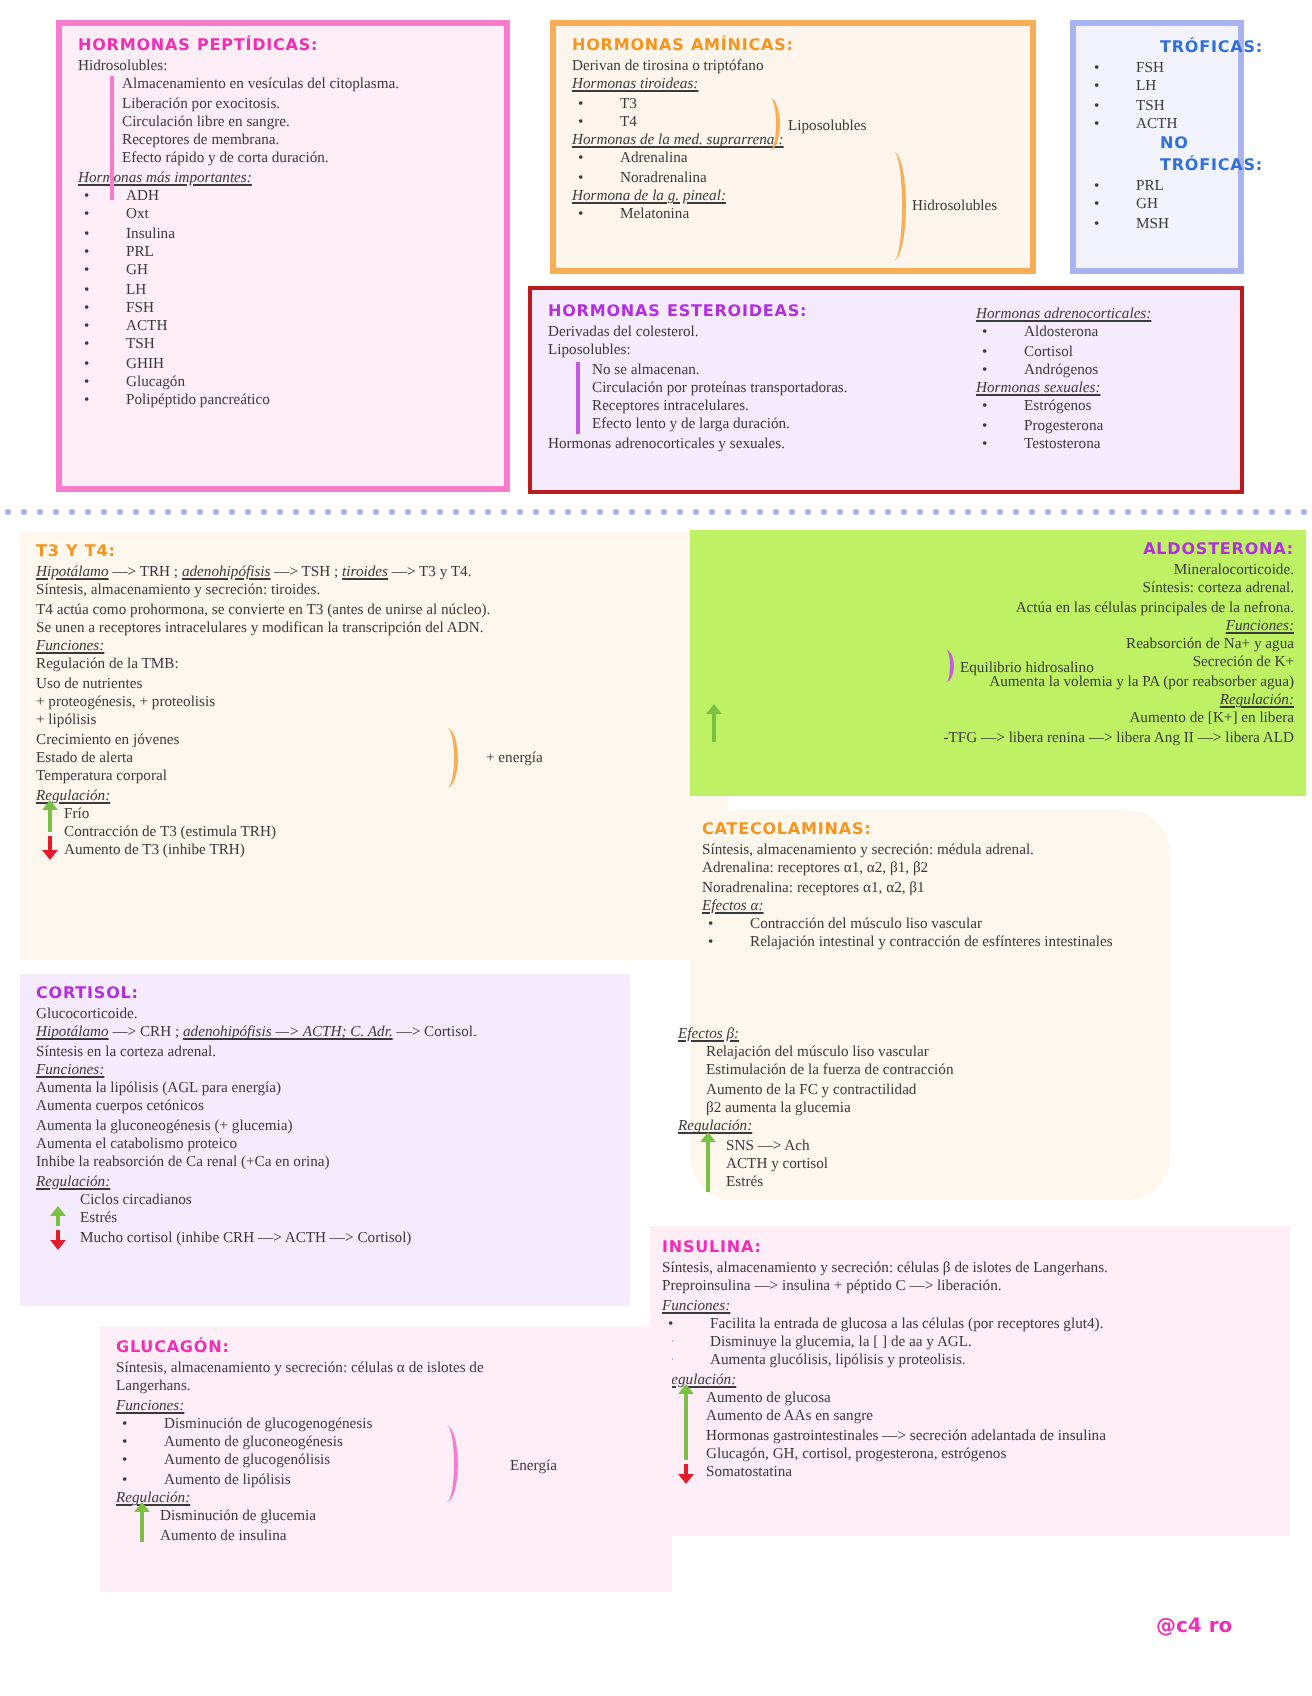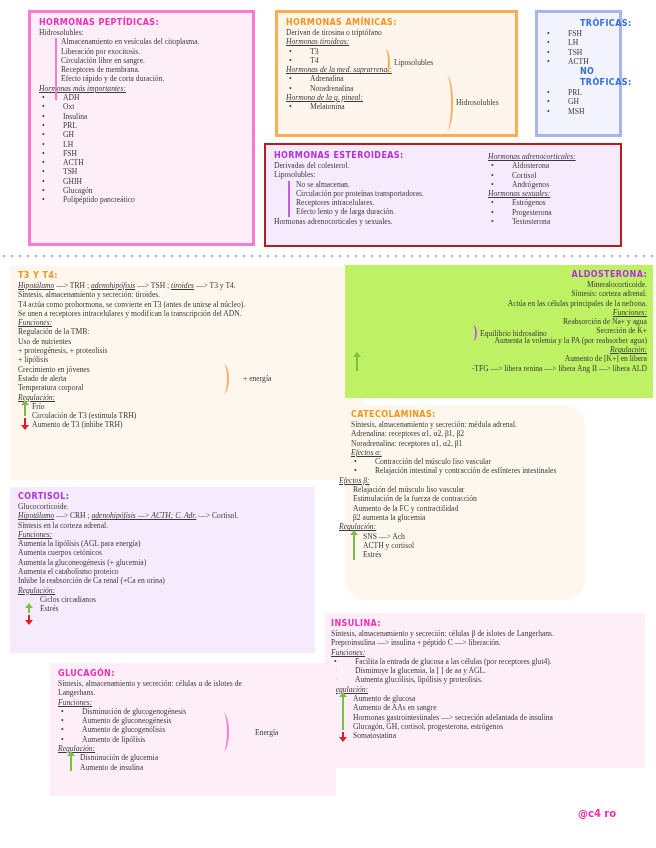--- a/index.html
+++ b/index.html
@@ -139,21 +139,21 @@
   <div class="brace" style="left:208px;top:98px;width:9px;height:30px;border-color:#f9ae55;"></div>
   <div class="ln" style="position:absolute;left:222px;top:108px;margin-left:11px;">+ energía</div>
   <div class="ln">Crecimiento en jóvenes</div>
   <div class="ln">Estado de alerta</div>
   <div class="ln">Temperatura corporal</div>
   <div class="ln it">Regulación:</div>
   <div style="position:relative;padding-left:14px;">
     <div class="arrow up" style="left:6px;top:2px;height:12px;background:#7ac143;"></div>
     <div class="arrow down" style="left:6px;top:16px;height:8px;background:#e31c2b;"></div>
     <div class="ln">Frío</div>
-    <div class="ln">Circulación de T3 (estimula TRH)</div>
+    <div class="ln">Contracción de T3 (estimula TRH)</div>
     <div class="ln">Aumento de T3 (inhibe TRH)</div>
   </div>
 </div>
 
 <div class="box" style="left:345px;top:265px;width:308px;height:133px;background:#bef264;padding:4px 6px;text-align:right;">
   <div class="ttl purple-t">ALDOSTERONA:</div>
   <div class="ln">Mineralocorticoide.</div>
   <div class="ln">Síntesis: corteza adrenal.</div>
   <div class="ln">Actúa en las células principales de la nefrona.</div>
   <div class="ln it">Funciones:</div>
@@ -173,21 +173,21 @@
 <div class="box" style="left:345px;top:405px;width:240px;height:195px;background:#fef7ee;padding:4px 6px;border-radius:21px;">
   <div class="ttl orange-t">CATECOLAMINAS:</div>
   <div class="ln">Síntesis, almacenamiento y secreción: médula adrenal.</div>
   <div class="ln">Adrenalina: receptores α1, α2, β1, β2</div>
   <div class="ln">Noradrenalina: receptores α1, α2, β1</div>
   <div class="ln it">Efectos α:</div>
   <ul class="b">
     <li>Contracción del músculo liso vascular</li>
     <li style="white-space:normal;width:190px;">Relajación intestinal y contracción de esfínteres intestinales</li>
   </ul>
-  <div class="ln it" style="margin-left:-12px;">Efectos β:</div>
+  <div class="ln it" style="margin-left:-12px;margin-top:36px;">Efectos β:</div>
   <div style="padding-left:2px;">
     <div class="ln">Relajación del músculo liso vascular</div>
     <div class="ln">Estimulación de la fuerza de contracción</div>
     <div class="ln">Aumento de la FC y contractilidad</div>
     <div class="ln">β2 aumenta la glucemia</div>
   </div>
   <div class="ln it" style="margin-left:-12px;">Regulación:</div>
   <div style="position:relative;padding-left:12px;">
     <div class="arrow up" style="left:2px;top:2px;height:26px;background:#7ac143;"></div>
     <div class="ln">SNS —&gt; Ach</div>
@@ -206,20 +206,21 @@
   <div class="ln">Aumenta cuerpos cetónicos</div>
   <div class="ln">Aumenta la gluconeogénesis (+ glucemia)</div>
   <div class="ln">Aumenta el catabolismo proteico</div>
   <div class="ln">Inhibe la reabsorción de Ca renal (+Ca en orina)</div>
   <div class="ln it">Regulación:</div>
   <div style="position:relative;padding-left:22px;">
     <div class="arrow up" style="left:10px;top:12px;height:6px;background:#7ac143;"></div>
     <div class="arrow down" style="left:10px;top:20px;height:6px;background:#e31c2b;"></div>
     <div class="ln">Ciclos circadianos</div>
     <div class="ln">Estrés</div>
+    <div class="ln">Mucho cortisol (inhibe CRH —&gt; ACTH —&gt; Cortisol)</div>
   </div>
 </div>
 
 <div class="box" style="left:325px;top:613px;width:320px;height:155px;background:#fdeef8;padding:5px 6px;">
   <div class="ttl pink-t">INSULINA:</div>
   <div class="ln">Síntesis, almacenamiento y secreción: células β de islotes de Langerhans.</div>
   <div class="ln">Preproinsulina —&gt; insulina + péptido C —&gt; liberación.</div>
   <div class="ln it">Funciones:</div>
   <ul class="b">
     <li>Facilita la entrada de glucosa a las células (por receptores glut4).</li>

